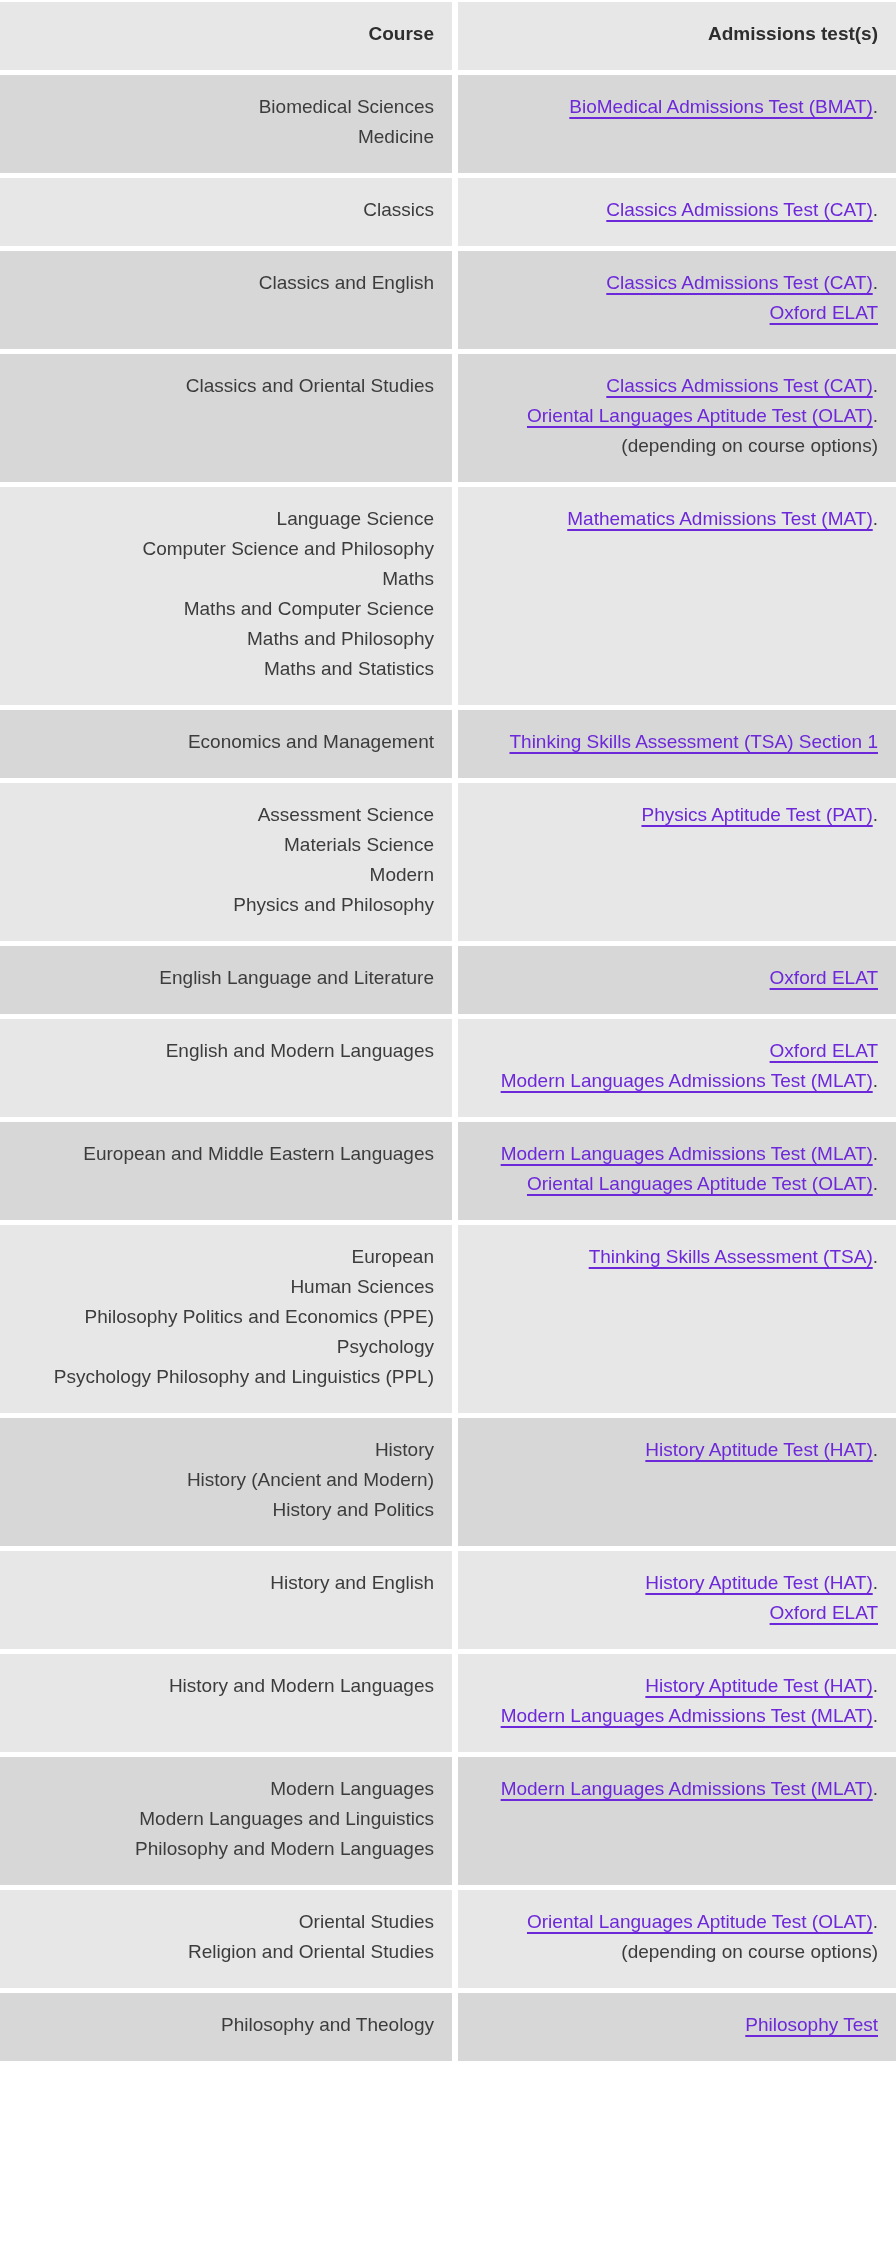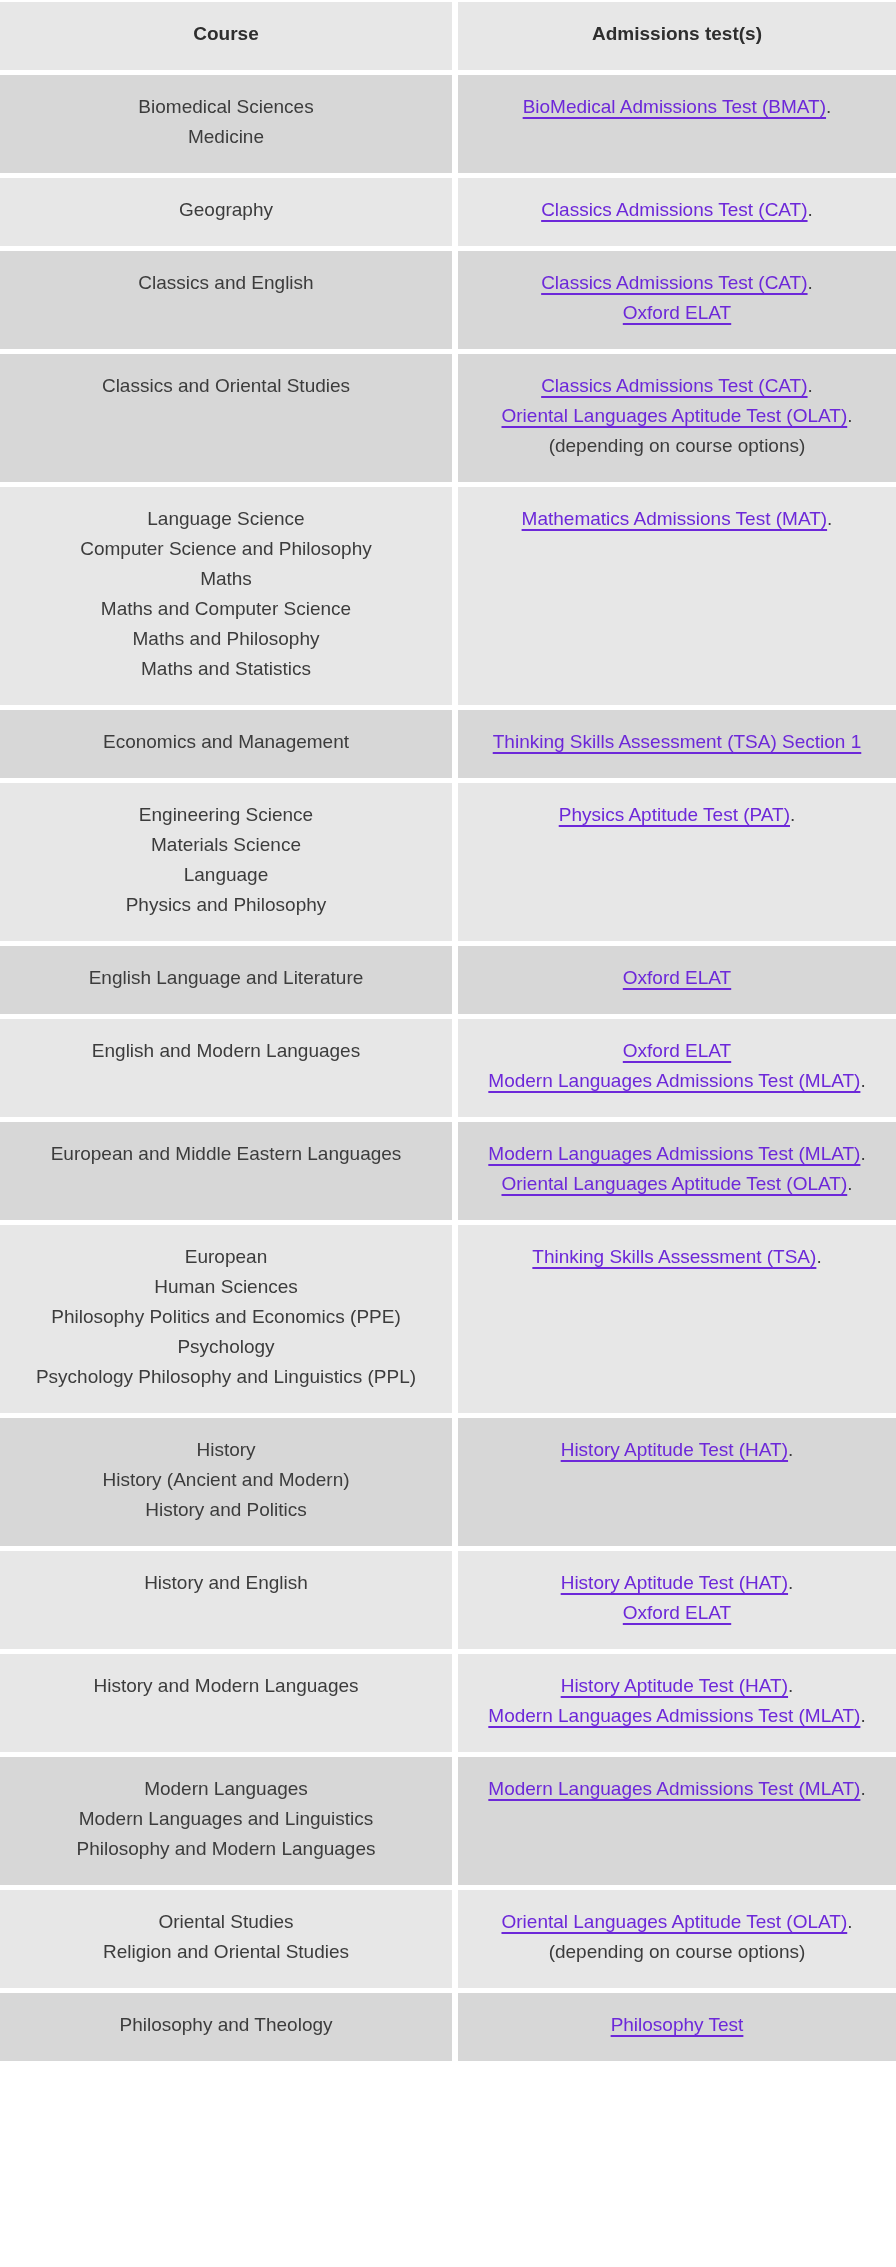--- a/index.html
+++ b/index.html
@@ -20,21 +20,21 @@
     border-collapse: separate;
     border-spacing: 0;
     font-family: "Liberation Sans", sans-serif;
     font-size: 19px;
     color: #3c3c3c;
   }
   table.admissions th,
   table.admissions td {
     box-sizing: border-box;
     vertical-align: top;
-    text-align: center;
+    text-align: right;
     padding: 17px 18px 21px 18px;
     line-height: 30px;
     border-bottom: 5px solid #ffffff;
   }
   table.admissions col.c1 { width: 458px; }
   table.admissions col.c2 { width: 438px; }
   table.admissions th:first-child,
   table.admissions td:first-child {
     border-right: 6px solid #ffffff;
   }
@@ -81,21 +81,21 @@
           <td>
             <span class="line">Biomedical Sciences</span>
             <span class="line">Medicine</span>
           </td>
           <td>
             <span class="line"><a class="test-link" href="#">BioMedical Admissions Test (BMAT)</a><span class="suffix">.</span></span>
           </td>
         </tr>
         <tr class="light">
           <td>
-            <span class="line">Geography</span>
+            <span class="line">Classics</span>
           </td>
           <td>
             <span class="line"><a class="test-link" href="#">Classics Admissions Test (CAT)</a><span class="suffix">.</span></span>
           </td>
         </tr>
         <tr class="dark">
           <td>
             <span class="line">Classics and English</span>
           </td>
           <td>
@@ -129,23 +129,23 @@
         <tr class="dark">
           <td>
             <span class="line">Economics and Management</span>
           </td>
           <td>
             <span class="line"><a class="test-link" href="#">Thinking Skills Assessment (TSA) Section 1</a></span>
           </td>
         </tr>
         <tr class="light">
           <td>
-            <span class="line">Engineering Science</span>
+            <span class="line">Assessment Science</span>
             <span class="line">Materials Science</span>
-            <span class="line">Language</span>
+            <span class="line">Modern</span>
             <span class="line">Physics and Philosophy</span>
           </td>
           <td>
             <span class="line"><a class="test-link" href="#">Physics Aptitude Test (PAT)</a><span class="suffix">.</span></span>
           </td>
         </tr>
         <tr class="dark">
           <td>
             <span class="line">English Language and Literature</span>
           </td>

